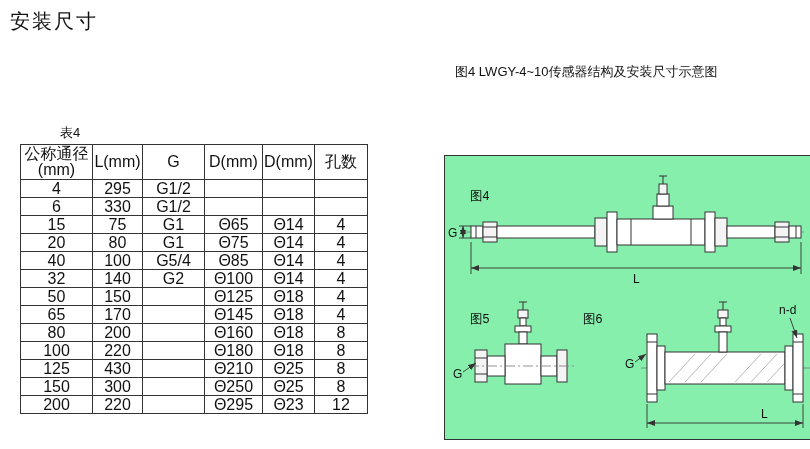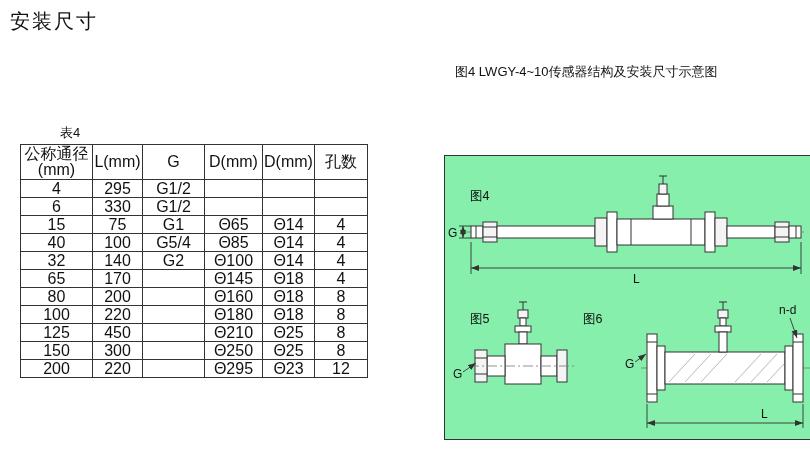--- a/index.html
+++ b/index.html
@@ -89,36 +89,52 @@
       </tr>
       <tr>
         <td>15</td>
         <td>75</td>
         <td>G1</td>
         <td>Θ65</td>
         <td>Θ14</td>
         <td>4</td>
       </tr>
       <tr>
+        <td>20</td>
+        <td>80</td>
+        <td>G1</td>
+        <td>Θ75</td>
+        <td>Θ14</td>
+        <td>4</td>
+      </tr>
+      <tr>
         <td>40</td>
         <td>100</td>
         <td>G5/4</td>
         <td>Θ85</td>
         <td>Θ14</td>
         <td>4</td>
       </tr>
       <tr>
         <td>32</td>
         <td>140</td>
         <td>G2</td>
         <td>Θ100</td>
         <td>Θ14</td>
         <td>4</td>
       </tr>
       <tr>
+        <td>50</td>
+        <td>150</td>
+        <td></td>
+        <td>Θ125</td>
+        <td>Θ18</td>
+        <td>4</td>
+      </tr>
+      <tr>
         <td>65</td>
         <td>170</td>
         <td></td>
         <td>Θ145</td>
         <td>Θ18</td>
         <td>4</td>
       </tr>
       <tr>
         <td>80</td>
         <td>200</td>
@@ -130,21 +146,21 @@
       <tr>
         <td>100</td>
         <td>220</td>
         <td></td>
         <td>Θ180</td>
         <td>Θ18</td>
         <td>8</td>
       </tr>
       <tr>
         <td>125</td>
-        <td>450</td>
+        <td>430</td>
         <td></td>
         <td>Θ210</td>
         <td>Θ25</td>
         <td>8</td>
       </tr>
       <tr>
         <td>150</td>
         <td>300</td>
         <td></td>
         <td>Θ250</td>

